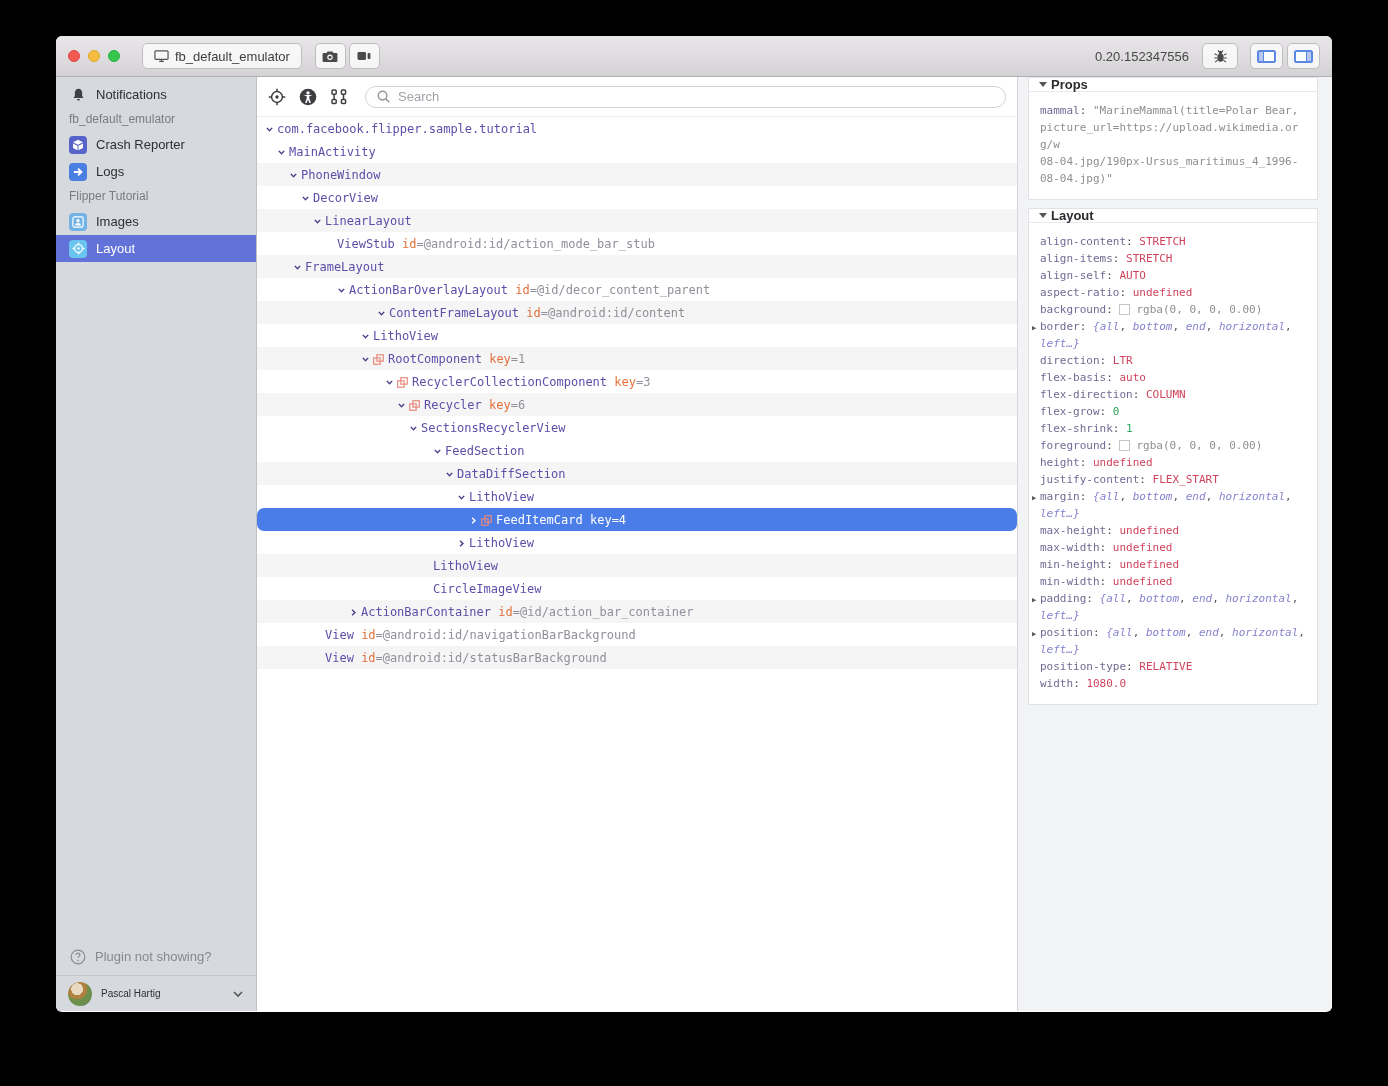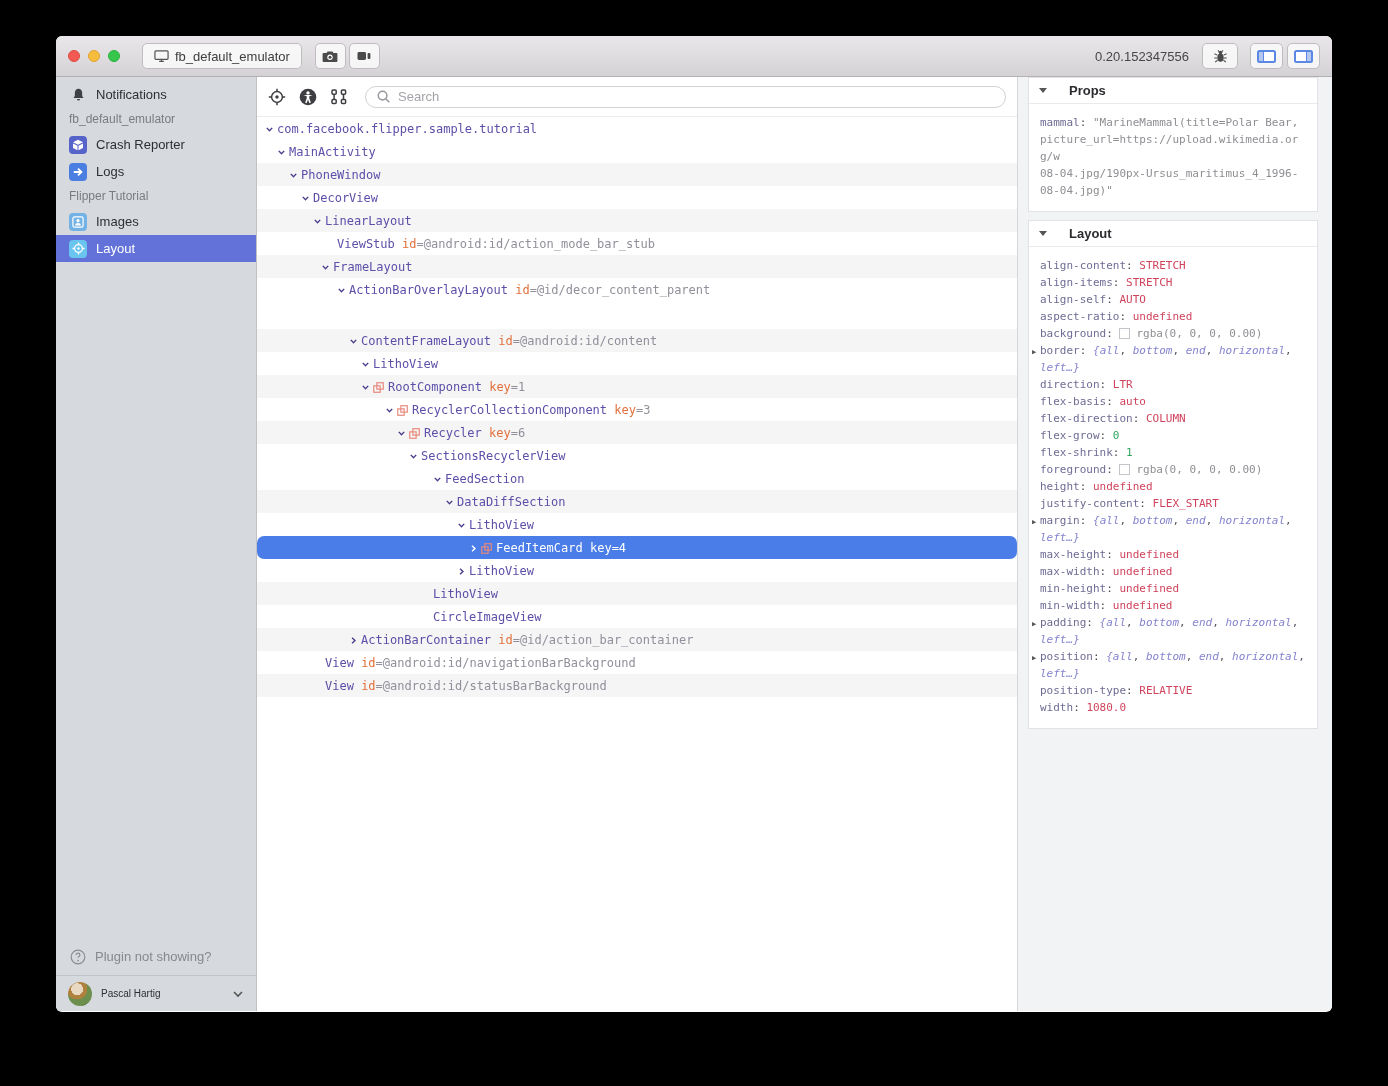--- a/index.html
+++ b/index.html
@@ -55,21 +55,21 @@
   .lithoic { width:15px; display:inline-flex; flex:0 0 15px; }
   .tname { color:#5b4fa8; }
   .akey { color:#e2703a; }
   .aeq, .aval { color:#90909a; }
   .trow.sel .tname, .trow.sel .akey, .trow.sel .aeq, .trow.sel .aval, .trow.sel .chev { color:#fff; }
 
   
   .rightpanel { width:314px; background:#f2f3f5; padding:0 14px 0 10px; flex:0 0 314px; }
   .card { background:#fff; border:1px solid #e1e1e6; }
   .card + .card { margin-top:8px; }
-  .card-h { height:26px; display:flex; align-items:center; gap:22px; padding:0 10px; border-bottom:1px solid #e9e9ee; font-size:13px; font-weight:bold; color:#2c2c30; }
+  .card-h { height:14px; display:flex; align-items:center; gap:4px; padding:0 10px; border-bottom:1px solid #e9e9ee; font-size:13px; font-weight:bold; color:#2c2c30; }
   .tri { width:0; height:0; border-left:4px solid transparent; border-right:4px solid transparent; border-top:5px solid #555; }
   .card-b { font-family:"DejaVu Sans Mono",monospace; font-size:11px; line-height:17px; padding:10px 6px 12px 11px; color:#55555e; }
   .lrow { position:relative; }
   .larrow { position:absolute; left:-8px; top:2px; font-size:7px; color:#5a5a5a; }
   .lkey { color:#6e6c94; }
   .lcolon { color:#4a4a52; }
   .lred { color:#d0435c; }
   .lgreen { color:#2fa45e; }
   .lgray { color:#8e8e93; }
   .lobj { color:#8583cf; font-style:italic; }
@@ -277,27 +277,27 @@
           <div class="trow alt" style="padding-left: 32px;"><span class="chev"><svg width="9" height="9" viewBox="0 0 10 10" style="margin-top:2px">
                 <path d="M2 3.2 L5 6.4 L8 3.2" fill="none" stroke="currentColor" stroke-width="1.6"></path>
               </svg></span><span class="tname">PhoneWindow</span></div>
           <div class="trow" style="padding-left: 44px;"><span class="chev"><svg width="9" height="9" viewBox="0 0 10 10" style="margin-top:2px">
                 <path d="M2 3.2 L5 6.4 L8 3.2" fill="none" stroke="currentColor" stroke-width="1.6"></path>
               </svg></span><span class="tname">DecorView</span></div>
           <div class="trow alt" style="padding-left: 56px;"><span class="chev"><svg width="9" height="9" viewBox="0 0 10 10" style="margin-top:2px">
                 <path d="M2 3.2 L5 6.4 L8 3.2" fill="none" stroke="currentColor" stroke-width="1.6"></path>
               </svg></span><span class="tname">LinearLayout</span></div>
           <div class="trow" style="padding-left: 68px;"><span class="chev"></span><span class="tname">ViewStub</span><span class="aeq"> </span><span class="akey">id</span><span class="aeq">=</span><span class="aval">@android:id/action_mode_bar_stub</span></div>
-          <div class="trow alt" style="padding-left: 64px; align-items: center;"><span class="chev"><svg width="9" height="9" viewBox="0 0 10 10" style="margin-top:2px">
+          <div class="trow alt" style="padding-left: 36px; align-items: center;"><span class="chev"><svg width="9" height="9" viewBox="0 0 10 10" style="margin-top:2px">
                 <path d="M2 3.2 L5 6.4 L8 3.2" fill="none" stroke="currentColor" stroke-width="1.6"></path>
               </svg></span><span class="tname">FrameLayout</span></div>
           <div class="trow" style="padding-left: 80px;"><span class="chev"><svg width="9" height="9" viewBox="0 0 10 10" style="margin-top:2px">
                 <path d="M2 3.2 L5 6.4 L8 3.2" fill="none" stroke="currentColor" stroke-width="1.6"></path>
               </svg></span><span class="tname">ActionBarOverlayLayout</span><span class="aeq"> </span><span class="akey">id</span><span class="aeq">=</span><span class="aval">@id/decor_content_parent</span></div>
-          <div class="trow alt" style="padding-left: 92px; margin-top: 28px;"><span class="chev"><svg width="9" height="9" viewBox="0 0 10 10" style="margin-top:2px">
+          <div class="trow alt" style="padding-left: 120px;"><span class="chev"><svg width="9" height="9" viewBox="0 0 10 10" style="margin-top:2px">
                 <path d="M2 3.2 L5 6.4 L8 3.2" fill="none" stroke="currentColor" stroke-width="1.6"></path>
               </svg></span><span class="tname">ContentFrameLayout</span><span class="aeq"> </span><span class="akey">id</span><span class="aeq">=</span><span class="aval">@android:id/content</span></div>
           <div class="trow" style="padding-left: 104px;"><span class="chev"><svg width="9" height="9" viewBox="0 0 10 10" style="margin-top:2px">
                 <path d="M2 3.2 L5 6.4 L8 3.2" fill="none" stroke="currentColor" stroke-width="1.6"></path>
               </svg></span><span class="tname">LithoView</span></div>
           <div class="trow alt" style="padding-left: 104px;"><span class="chev"><svg width="9" height="9" viewBox="0 0 10 10" style="margin-top:2px">
                 <path d="M2 3.2 L5 6.4 L8 3.2" fill="none" stroke="currentColor" stroke-width="1.6"></path>
               </svg></span><span class="lithoic"><svg width="11" height="11" viewBox="0 0 12 12" fill="none" stroke="#e8897c" stroke-width="1.3" style="margin-top:1px">
                 <rect x="4.2" y="0.8" width="7" height="7"></rect>
                 <rect x="0.8" y="4.2" width="7" height="7"></rect>

